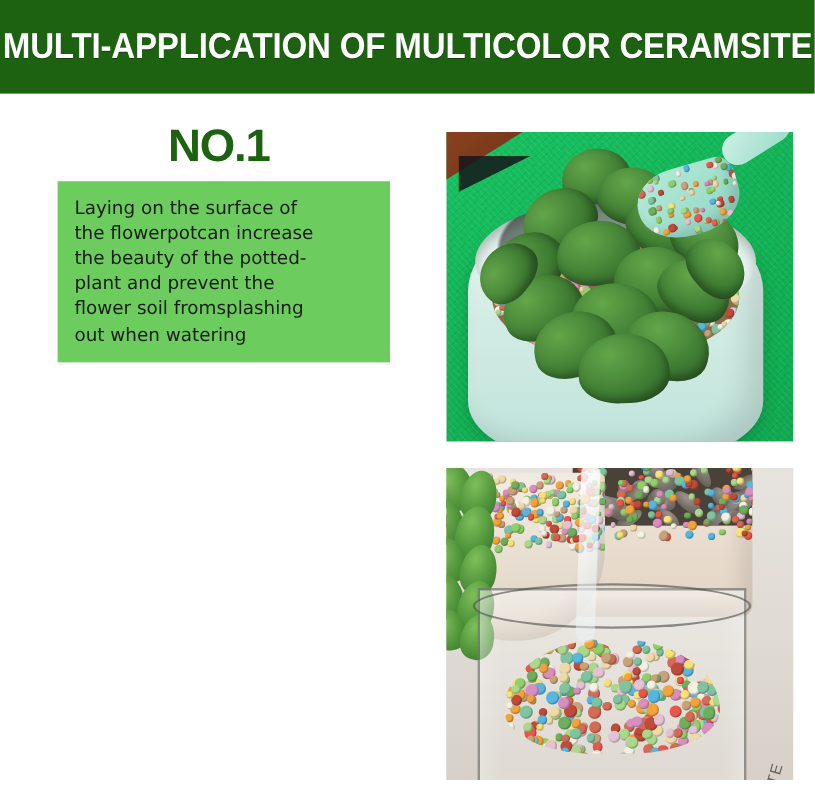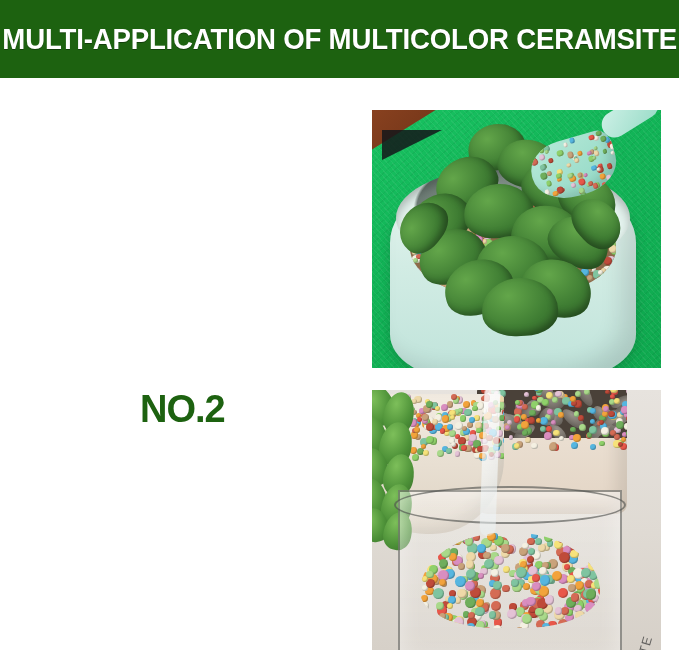--- a/index.html
+++ b/index.html
@@ -241,24 +241,32 @@
 </head>
 <body>
 
 <div class="header-bar">
   <div class="header-title">MULTI-APPLICATION OF MULTICOLOR CERAMSITE</div>
 </div>
 
 <div class="left-col">
 
   <div class="section section-1">
+    <div class="section-heading">NO.1</div>
+    <div class="text-card">
+      <p>Laying on the surface of
+the flowerpotcan increase
+the beauty of the potted-
+plant and prevent the
+flower soil fromsplashing
+out when watering</p>
+    </div>
   </div>
 
   <div class="section section-2">
-    <div class="section-heading">NO.2</div>
   </div>
 
 </div>
 
 <div class="photo photo-top">
   <div class="photo-inner" id="photo1">
     <div class="bg-green"></div>
     <div class="wood-corner"></div>
     <div class="wood-corner2"></div>
     <div class="pot"></div>

